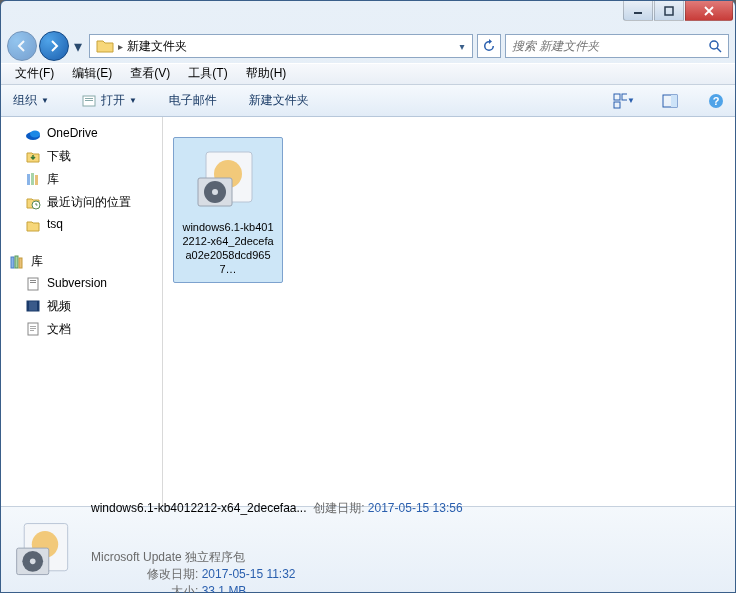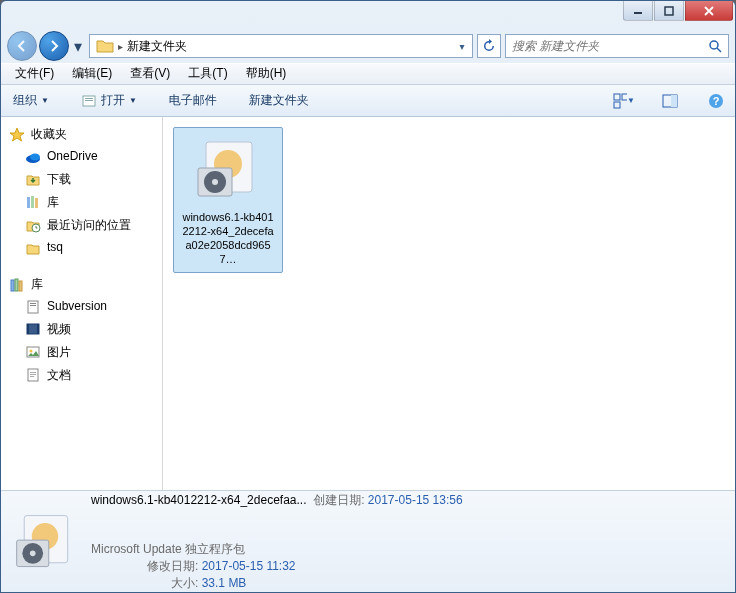--- a/index.html
+++ b/index.html
@@ -30,24 +30,24 @@
 .tbtn .drop { font-size: 8px; }
 .tspacer { flex: 1; }
 .ticon { width: 22px; height: 22px; display: flex; align-items: center; justify-content: center; cursor: pointer; color: #2a5fae; }
 .body { flex: 1; display: flex; background: #fff; min-height: 0; }
 .sidebar { width: 162px; border-right: 1px solid #d9d9d9; overflow: hidden; padding: 6px 0; }
 .sgroup { margin-bottom: 14px; }
 .sghead { display: flex; align-items: center; gap: 6px; padding: 3px 8px; font-size: 12px; cursor: pointer; }
 .sitem { display: flex; gap: 6px; padding: 3px 8px 3px 24px; font-size: 12px; cursor: pointer; white-space: nowrap; }
 .ico { width: 16px; height: 16px; flex-shrink: 0; display: inline-flex; align-items: center; justify-content: center; }
 .content { flex: 1; padding: 10px; display: flex; align-content: flex-start; flex-wrap: wrap; }
-.fileitem { width: 110px; padding: 6px; text-align: center; cursor: pointer; border: 1px solid #7da2ce; background: #cde6f7; border-radius: 2px; }
+.fileitem { width: 110px; padding: 6px; text-align: center; cursor: pointer; border: 1px solid #7da2ce; background: #cde6f7; border-radius: 2px; margin-top: 10px; }
 .fileitem .ficon { width: 72px; height: 72px; margin: 0 auto 4px; }
 .fileitem .flabel { font-size: 11px; line-height: 14px; word-break: break-all; color: #000; }
-.details { height: 102px; background: linear-gradient(#f4f8fc,#e7eff8); border-top: 1px solid #c6d1de; display: flex; align-items: center; padding: 6px 10px; gap: 12px; }
+.details { height: 86px; background: linear-gradient(#f4f8fc,#e7eff8); border-top: 1px solid #c6d1de; display: flex; align-items: center; padding: 6px 10px; gap: 12px; }
 .details .dicon { width: 68px; height: 68px; }
 .details .dtext { font-size: 12px; color: #333; line-height: 17px; }
 .details .dtext .fname { color: #000; }
 .details .dtext .sub { color: #6a6a6a; margin-top: 32px; }
 .details .dtext .lbl { color: #6a6a6a; }
 .details .dtext .val { color: #2a5fae; }
 svg { display: block; }
 </style>
 </head>
 <body>
@@ -156,28 +156,20 @@
         <svg width="16" height="16">
           <circle cx="8" cy="8" r="7" fill="#4fa3e8"></circle>
           <text x="8" y="12" text-anchor="middle" fill="#fff" font-size="11" font-weight="bold">?</text>
         </svg>
       </span>
   </div>
 
   <div class="body">
     <div class="sidebar">
       <div class="sgroup">
-        <div class="sghead">
-          <span class="ico">
-              <svg width="16" height="16">
-                <path d="M8 1l2 5h5l-4 3 1.5 5L8 11l-4.5 3L5 9 1 6h5z" fill="#f7c948" stroke="#d4a017"></path>
-              </svg>
-            </span>
-          <span>收藏夹</span>
-        </div>
         <div id="fav-list">
             <div class="sitem">
               <span class="ico">
                 <svg width="16" height="16">
                   <ellipse cx="8" cy="10" rx="7" ry="4" fill="#0a5bc4"></ellipse>
                   <ellipse cx="10" cy="8" rx="5" ry="3.5" fill="#1b88e6"></ellipse>
                 </svg>
               </span>
               <span>OneDrive</span>
             </div>
@@ -248,30 +240,20 @@
                   <rect x="2" y="3" width="12" height="10" fill="#3a5a8a" stroke="#1a3a6a"></rect>
                   <rect x="2" y="3" width="2" height="10" fill="#1a3a6a"></rect>
                   <rect x="12" y="3" width="2" height="10" fill="#1a3a6a"></rect>
                 </svg>
               </span>
               <span>视频</span>
             </div>
             <div class="sitem">
               <span class="ico">
                 <svg width="16" height="16">
-                  <rect x="2" y="3" width="12" height="10" fill="#fff" stroke="#888"></rect>
-                  <circle cx="6" cy="7" r="1.5" fill="#f2c040"></circle>
-                  <path d="M3 12l3-3 2 2 3-4 3 5z" fill="#5a9a5a"></path>
-                </svg>
-              </span>
-              <span>图片</span>
-            </div>
-            <div class="sitem">
-              <span class="ico">
-                <svg width="16" height="16">
                   <rect x="3" y="2" width="10" height="12" fill="#fff" stroke="#888"></rect>
                   <rect x="5" y="5" width="6" height="1" fill="#aaa"></rect>
                   <rect x="5" y="7" width="6" height="1" fill="#aaa"></rect>
                   <rect x="5" y="9" width="4" height="1" fill="#aaa"></rect>
                 </svg>
               </span>
               <span>文档</span>
             </div>
           </div>
       </div>

